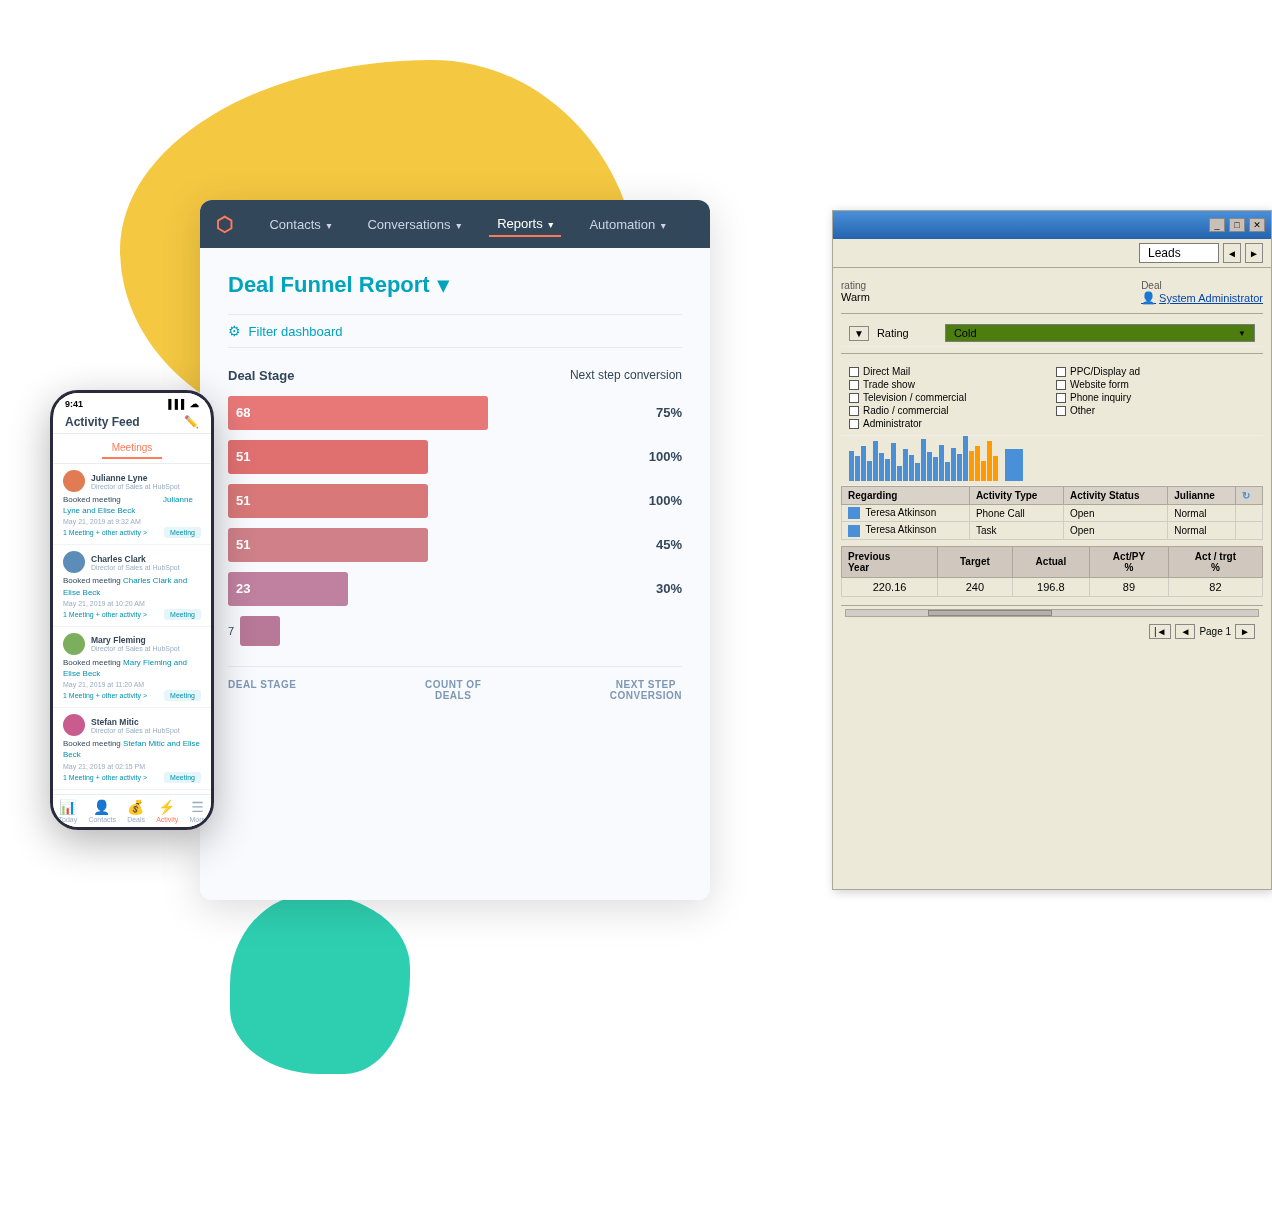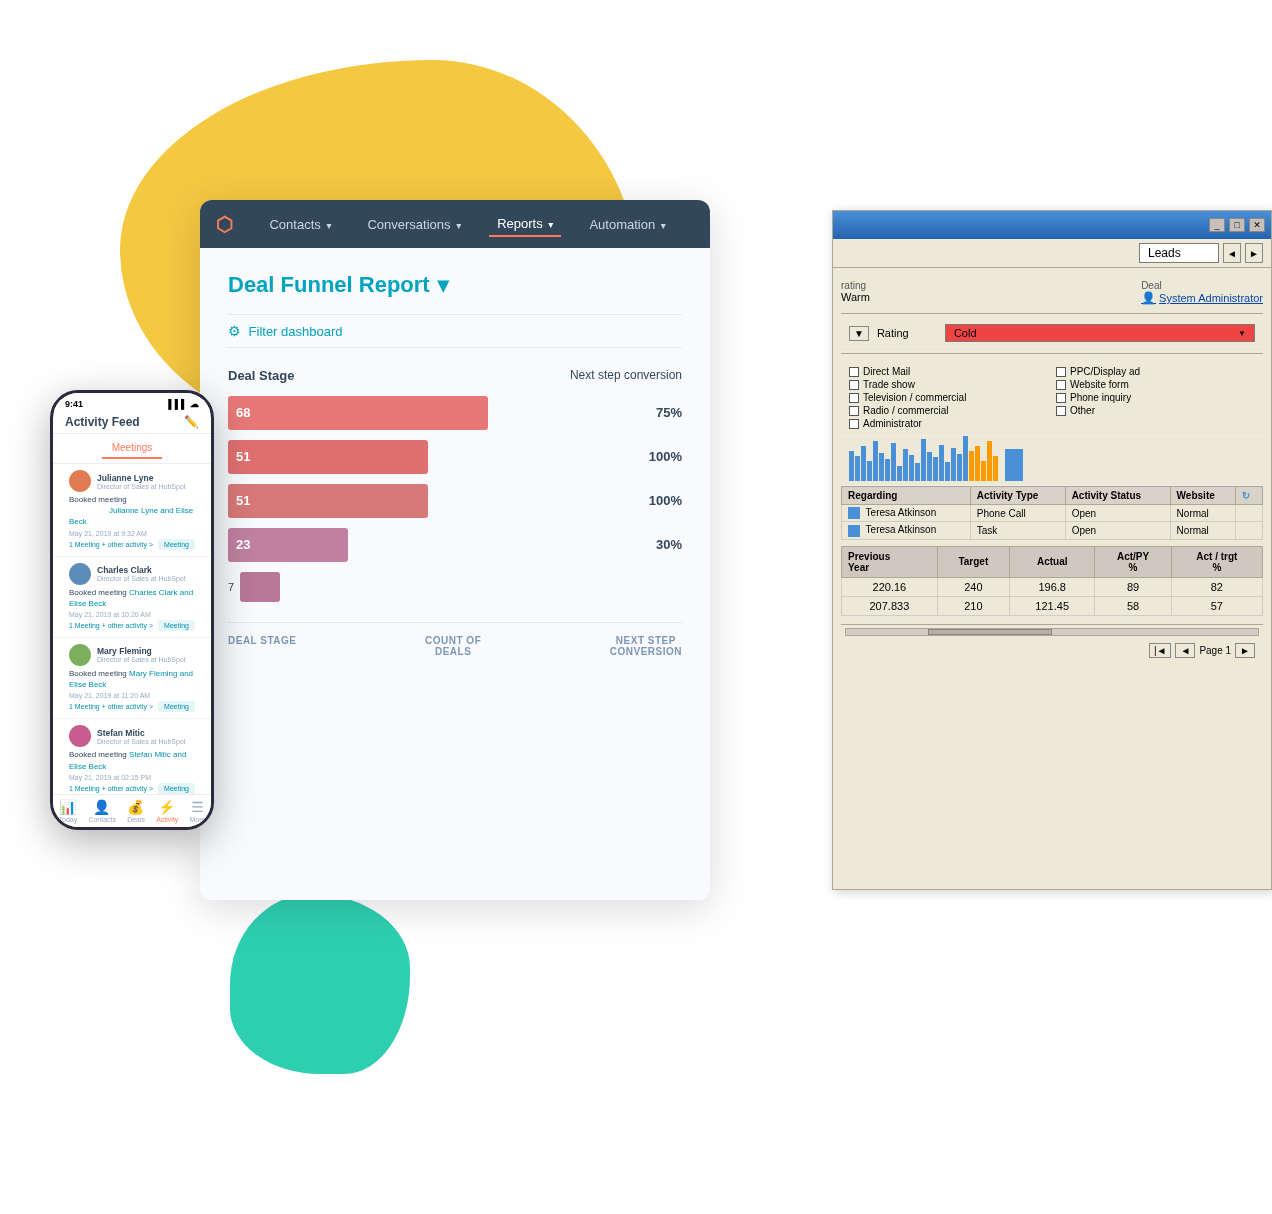--- a/index.html
+++ b/index.html
@@ -221,21 +221,21 @@
     .phone-tab {
       font-size: 10px;
       padding: 4px 10px;
       color: #7C98B6;
     }
     .phone-tab.active {
       color: #FF7A59;
       border-bottom: 2px solid #FF7A59;
     }
     .phone-feed-item {
-      padding: 6px 16px;
+      padding: 6px 10px;
       border-bottom: 1px solid #F0F4F8;
     }
     .phone-feed-meta {
       display: flex;
       align-items: center;
       gap: 6px;
       margin-bottom: 2px;
     }
     .phone-avatar-img {
       width: 22px;
@@ -387,21 +387,21 @@
       border: 1px solid #888;
       padding: 1px 4px;
       font-size: 10px;
       cursor: pointer;
     }
     .crm-rating-label {
       font-size: 11px;
       min-width: 60px;
     }
     .crm-rating-value {
-      background: #ef4444;
+      background: #4d7c0f;
       border: 1px solid #7B7B7B;
       padding: 2px 8px;
       font-size: 11px;
       flex: 1;
       display: flex;
       justify-content: space-between;
       align-items: center;
     }
     .crm-rating-dropdown-arrow {
       font-size: 8px;
@@ -605,20 +605,26 @@
       <span class="bar-pct">100%</span>
     </div>
 
     <div class="bar-row">
       <div class="bar-wrap">
         <div class="bar" style="background:#D87878; width:50%;">51</div>
       </div>
       <span class="bar-pct">100%</span>
     </div>
 
+    <div class="bar-row">
+      <div class="bar-wrap">
+        <div class="bar" style="background:#CF8088; width:50%;">51</div>
+      </div>
+      <span class="bar-pct">45%</span>
+    </div>
 
     <div class="bar-row">
       <div class="bar-wrap">
         <div class="bar" style="background:#C080A0; width:30%;">23</div>
       </div>
       <span class="bar-pct">30%</span>
     </div>
 
     <div class="bar-row">
       <div class="bar-wrap">
@@ -860,21 +866,21 @@
       <div class="minichart-bar" style="height:32px; background:#4A90D9; width:18px; margin-left:6px;"></div>
     </div>
 
     <div style="margin-bottom:6px;">
       <table class="crm-table">
         <thead>
           <tr>
             <th>Regarding</th>
             <th>Activity Type</th>
             <th>Activity Status</th>
-            <th>Website</th>
+            <th>Julianne</th>
             <th style="cursor:pointer; color:#4A90D9;">↻</th>
           </tr>
         </thead>
         <tbody>
           <tr>
             <td>
               <span class="crm-icon-small"></span>
               Teresa Atkinson
             </td>
             <td>Phone Call</td>
@@ -908,27 +914,20 @@
           </tr>
         </thead>
         <tbody>
           <tr>
             <td>220.16</td>
             <td>240</td>
             <td>196.8</td>
             <td>89</td>
             <td>82</td>
           </tr>
-          <tr>
-            <td>207.833</td>
-            <td>210</td>
-            <td>121.45</td>
-            <td>58</td>
-            <td>57</td>
-          </tr>
         </tbody>
       </table>
     </div>
 
     <div class="crm-scrollbar" style="margin-top:8px;">
       <div class="crm-hscroll">
         <div class="crm-hscroll-thumb"></div>
       </div>
     </div>
 

